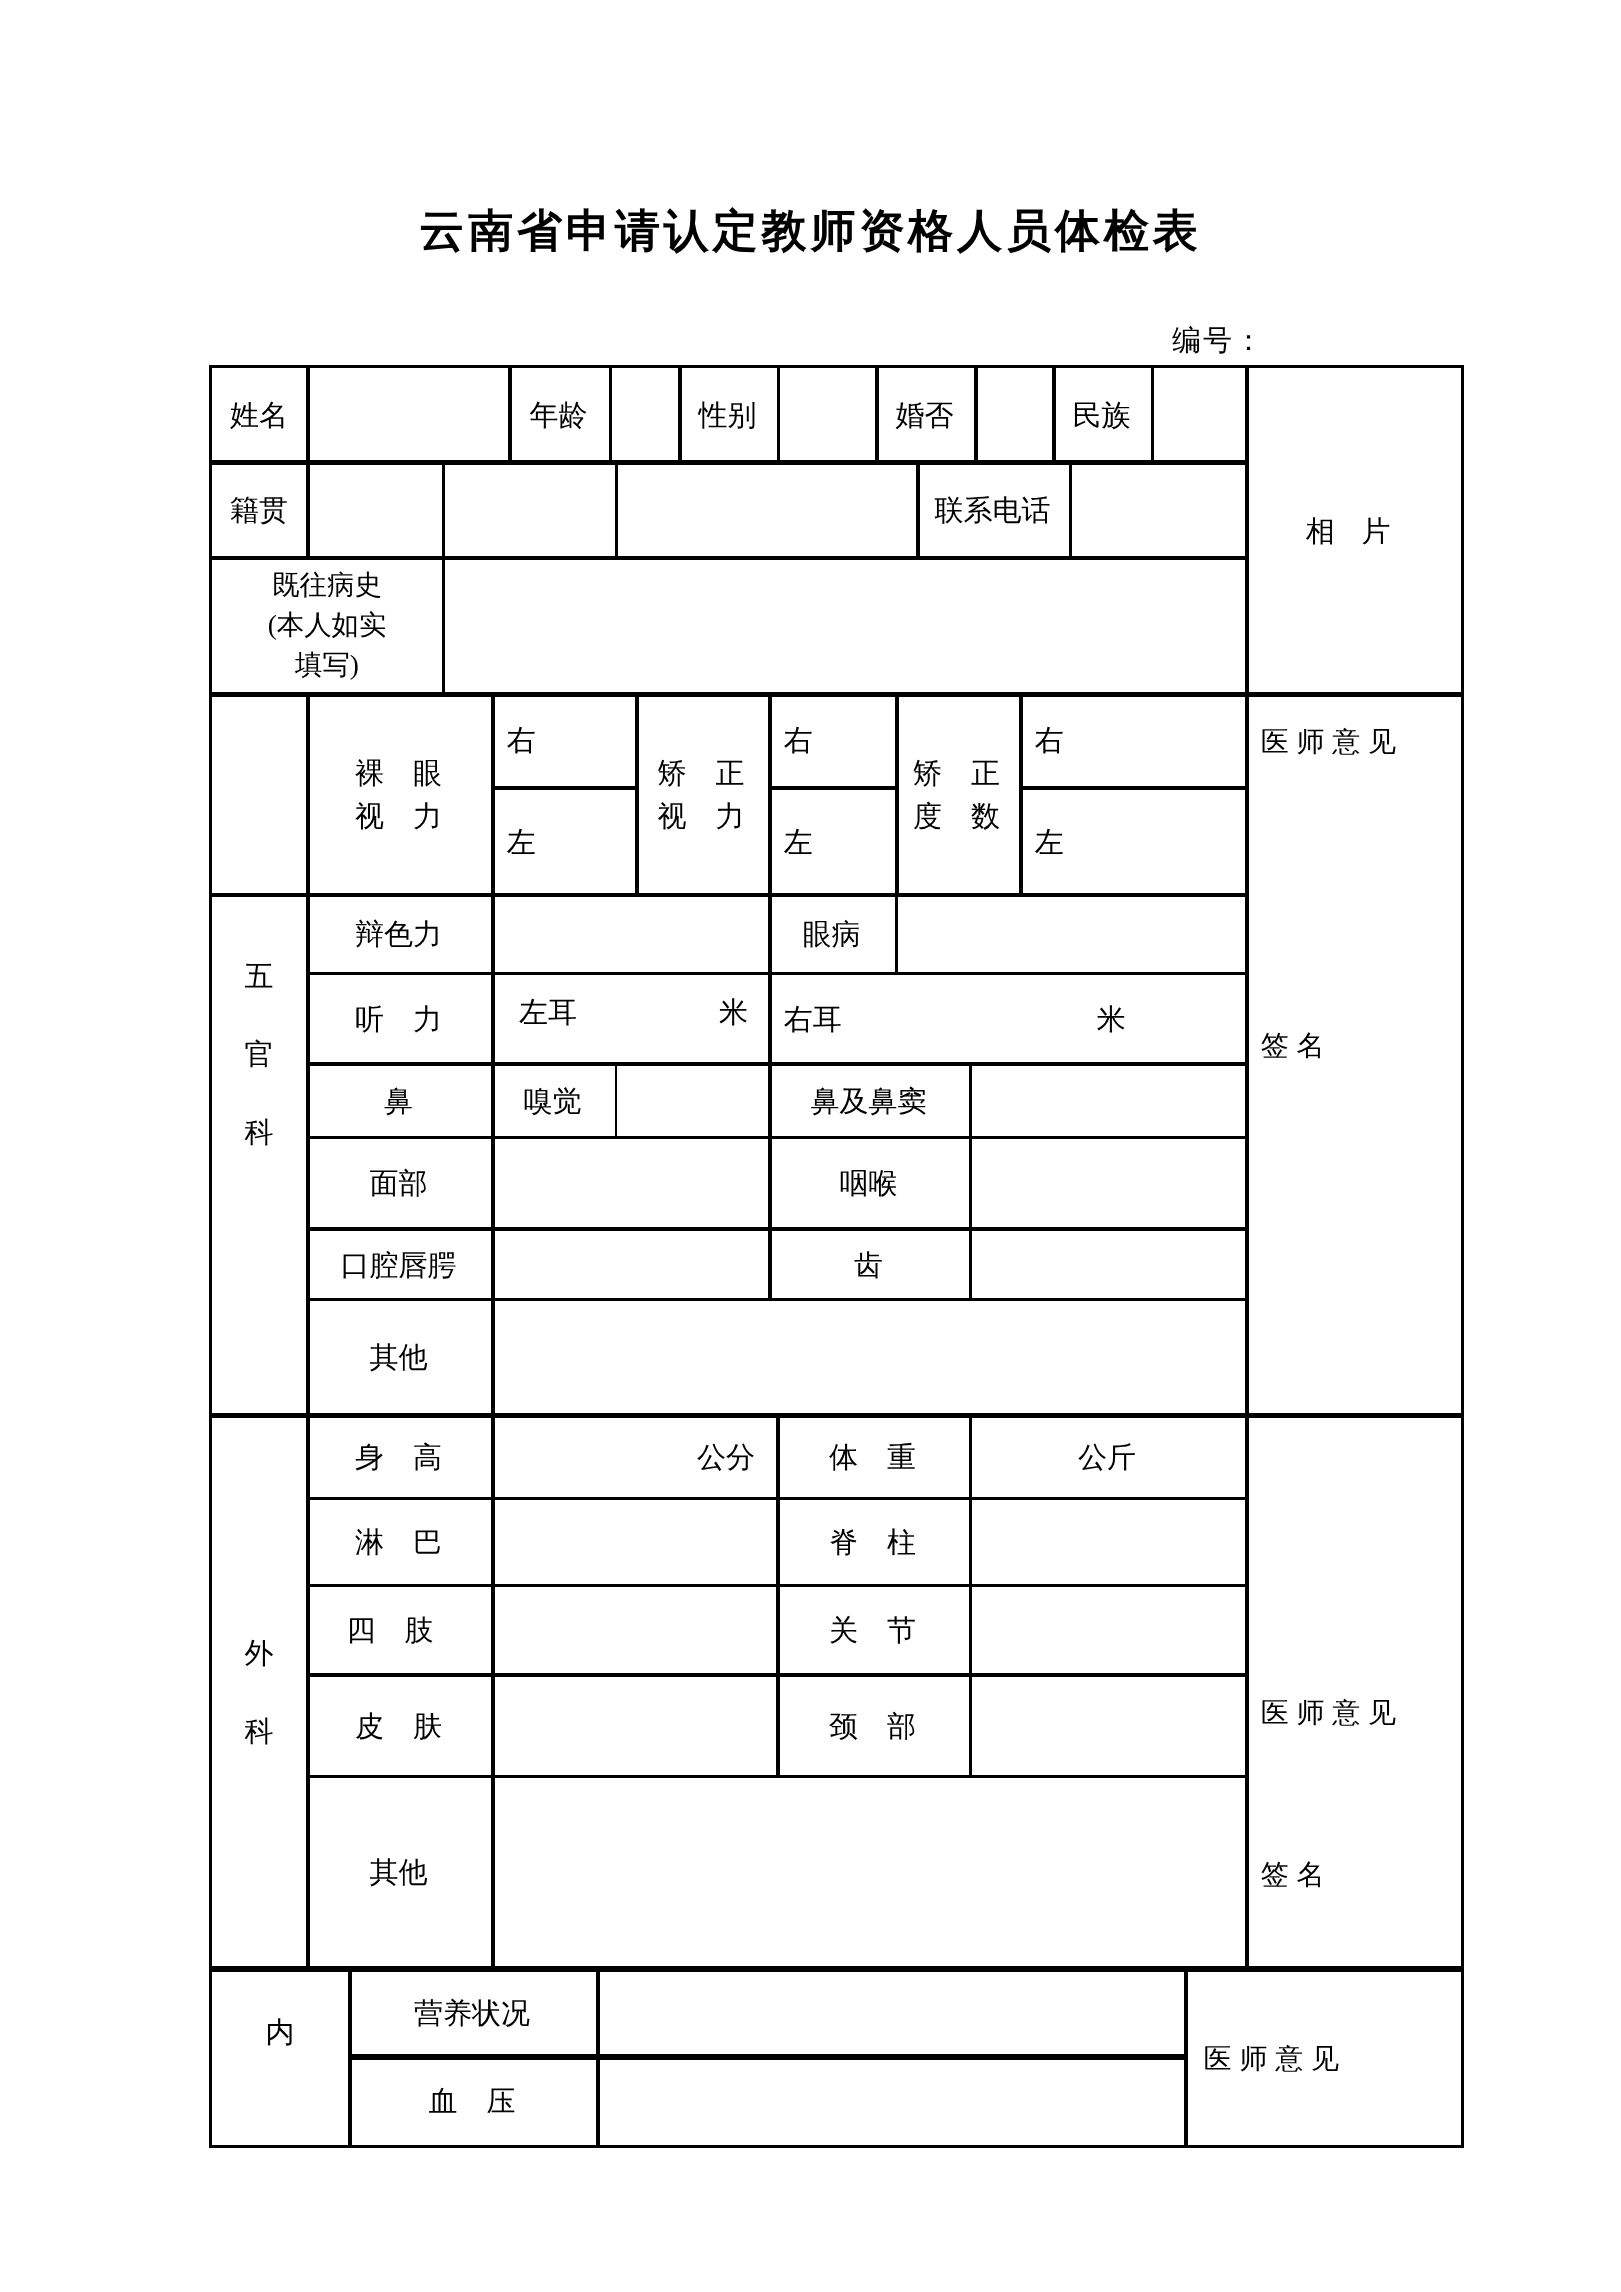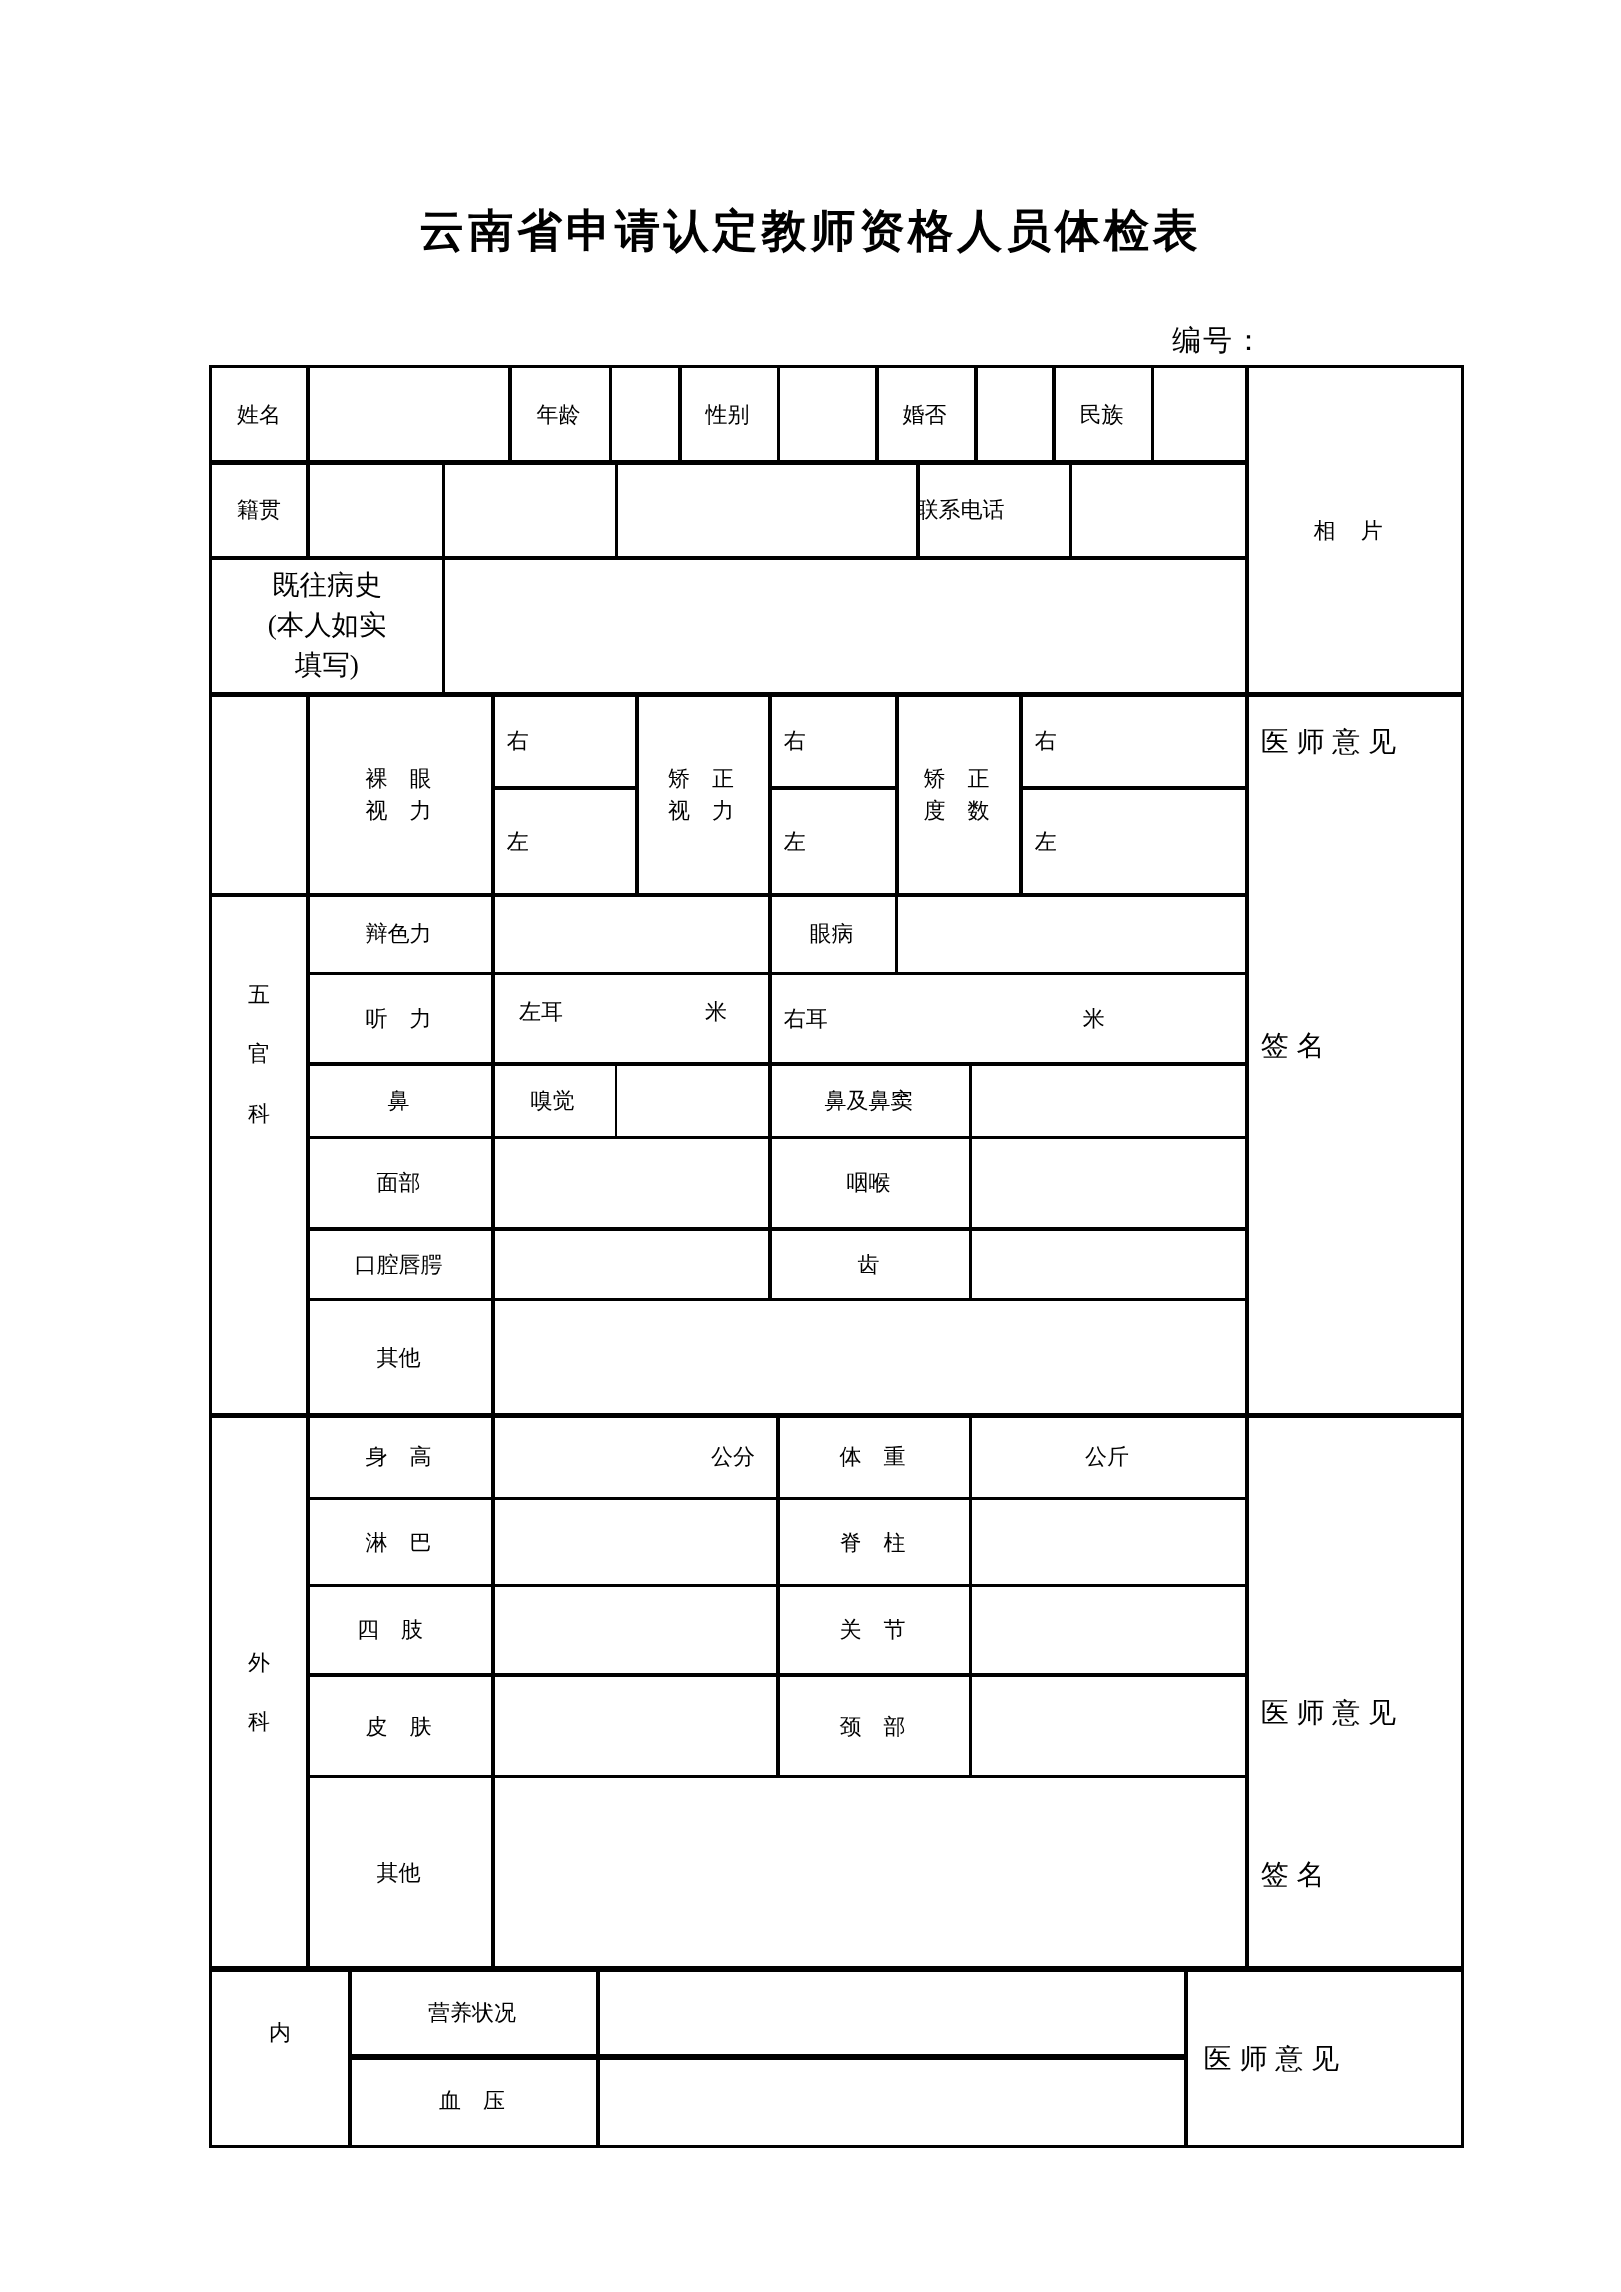--- a/index.html
+++ b/index.html
@@ -6,21 +6,21 @@
   .page{position:relative;width:1621px;height:2293px;background:#ffffff;
         font-family:"Liberation Serif","DejaVu Serif",serif;color:#000;overflow:hidden;}
   .title{position:absolute;top:201px;left:0;width:100%;text-align:center;
          font-family:"Liberation Sans","DejaVu Sans",sans-serif;
          font-weight:bold;font-size:45px;letter-spacing:3.9px;}
   .serial{position:absolute;top:321px;left:1172px;font-size:29px;letter-spacing:2px;}
   .tbl{position:absolute;left:209px;top:365px;width:1249px;height:1777px;
        border:3.9px solid #000;box-sizing:content-box;}
   .hl,.vl{position:absolute;background:#000;}
   .lbl{position:absolute;display:flex;align-items:center;justify-content:center;
-       font-size:22px;line-height:1.45;text-align:center;white-space:pre-line;box-sizing:border-box;}
+       font-size:29px;line-height:1.45;text-align:center;white-space:pre-line;box-sizing:border-box;}
   .lbl.left{justify-content:flex-start;text-align:left;}
   .lbl.right{justify-content:flex-end;text-align:right;}
   .lbl.small{font-size:27.4px;}
   .sp{letter-spacing:9.8px;}
   .vert{line-height:2.7;}
   .cell{position:absolute;box-sizing:border-box;}
   .rc span{position:absolute;font-size:28px;letter-spacing:7.8px;white-space:nowrap;}
 </style>
 </head>
 <body>
@@ -121,21 +121,21 @@
     <div class="lbl" style="left:466px;top:0;width:99px;height:94px">性别</div>
     <div class="cell" style="left:565px;top:0;width:98px;height:94px"></div>
     <div class="lbl" style="left:663px;top:0;width:99px;height:94px">婚否</div>
     <div class="cell" style="left:762px;top:0;width:78px;height:94px"></div>
     <div class="lbl" style="left:840px;top:0;width:99px;height:94px">民族</div>
     <div class="cell" style="left:939px;top:0;width:94px;height:94px"></div>
 
     <div class="lbl" style="left:0;top:94px;width:94px;height:96px">籍贯</div>
     <div class="cell" style="left:94px;top:94px;width:136px;height:96px"></div>
     <div class="cell" style="left:403px;top:94px;width:301px;height:96px"></div>
-    <div class="lbl" style="left:672px;top:94px;width:153px;height:96px">联系电话</div>
+    <div class="lbl" style="left:704px;top:94px;width:153px;height:96px">联系电话</div>
     <div class="cell" style="left:857px;top:94px;width:176px;height:96px"></div>
 
     <div class="lbl small" style="left:0;top:190px;width:230px;height:136px">既往病史
 (本人如实
 填写)</div>
     <div class="cell" style="left:230px;top:190px;width:803px;height:136px"></div>
 
     <div class="lbl sp" style="left:1033px;top:0;width:216px;height:326px">相 片</div>
 
     <div class="lbl vert" style="left:0;top:326px;width:94px;height:720px">五

